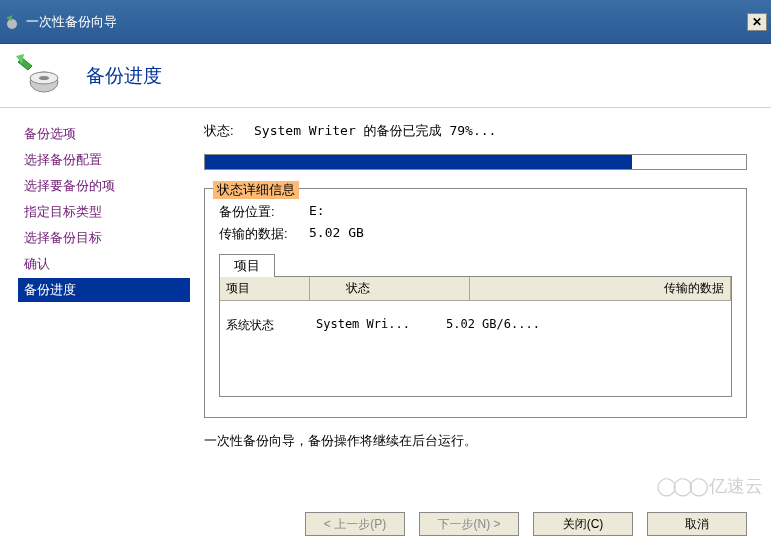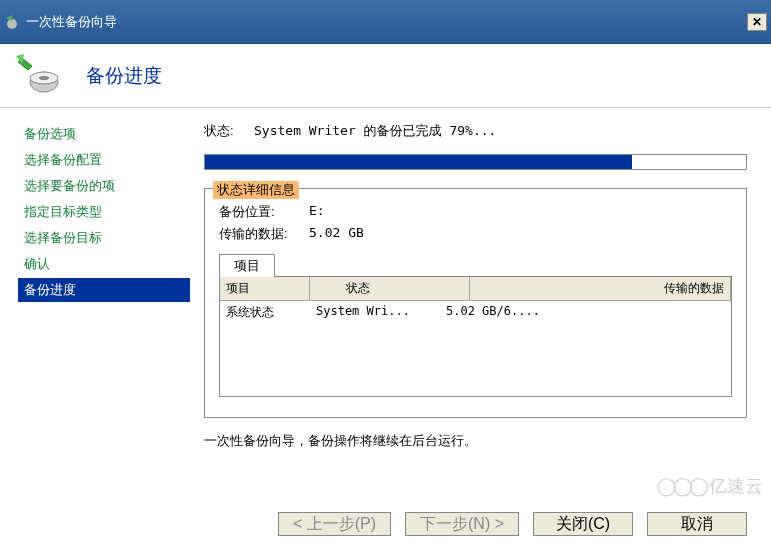--- a/index.html
+++ b/index.html
@@ -56,21 +56,21 @@
       display: flex;
       height: 400px;
     }
     .sidebar {
       width: 190px;
       padding: 14px 0 0 18px;
       background: #fff;
     }
     .sidebar-item {
       padding: 3px 6px;
-      color: #15803d;
+      color: #701a75;
       font-size: 13px;
       margin-bottom: 2px;
     }
     .sidebar-item.active {
       background: #003399;
       color: #fff;
     }
     .content {
       flex: 1;
       padding: 14px 24px 0 14px;
@@ -142,21 +142,21 @@
     .th {
       padding: 3px 6px;
       border-right: 1px solid #aca899;
       font-size: 12px;
     }
     .th.c1 { width: 90px; }
     .th.c2 { width: 130px; margin-left: 30px; }
     .th.c3 { flex: 1; text-align: right; }
     .table-row { display: flex; }
     .td {
-      padding: 3px 6px;
+      padding: 16px 6px;
       font-size: 12px;
       font-family: SimSun, monospace;
     }
     .td.c1 { width: 90px; }
     .td.c2 { width: 130px; }
     .td.c3 { flex: 1; }
     .note {
       margin-top: 14px;
       font-size: 13px;
     }
@@ -165,21 +165,21 @@
       bottom: 16px;
       right: 24px;
       display: flex;
       gap: 14px;
     }
     .btn {
       min-width: 100px;
       height: 24px;
       border: 1px solid #888;
       background: #ece9d8;
-      font-size: 16px;
+      font-size: 12px;
       display: flex;
       align-items: center;
       justify-content: center;
       padding: 0 14px;
     }
     .btn:disabled, .btn.disabled {
       color: #888;
       pointer-events: none;
     }
     .watermark {

